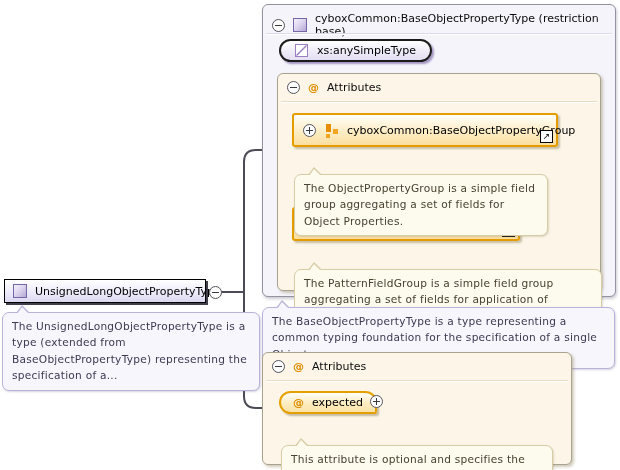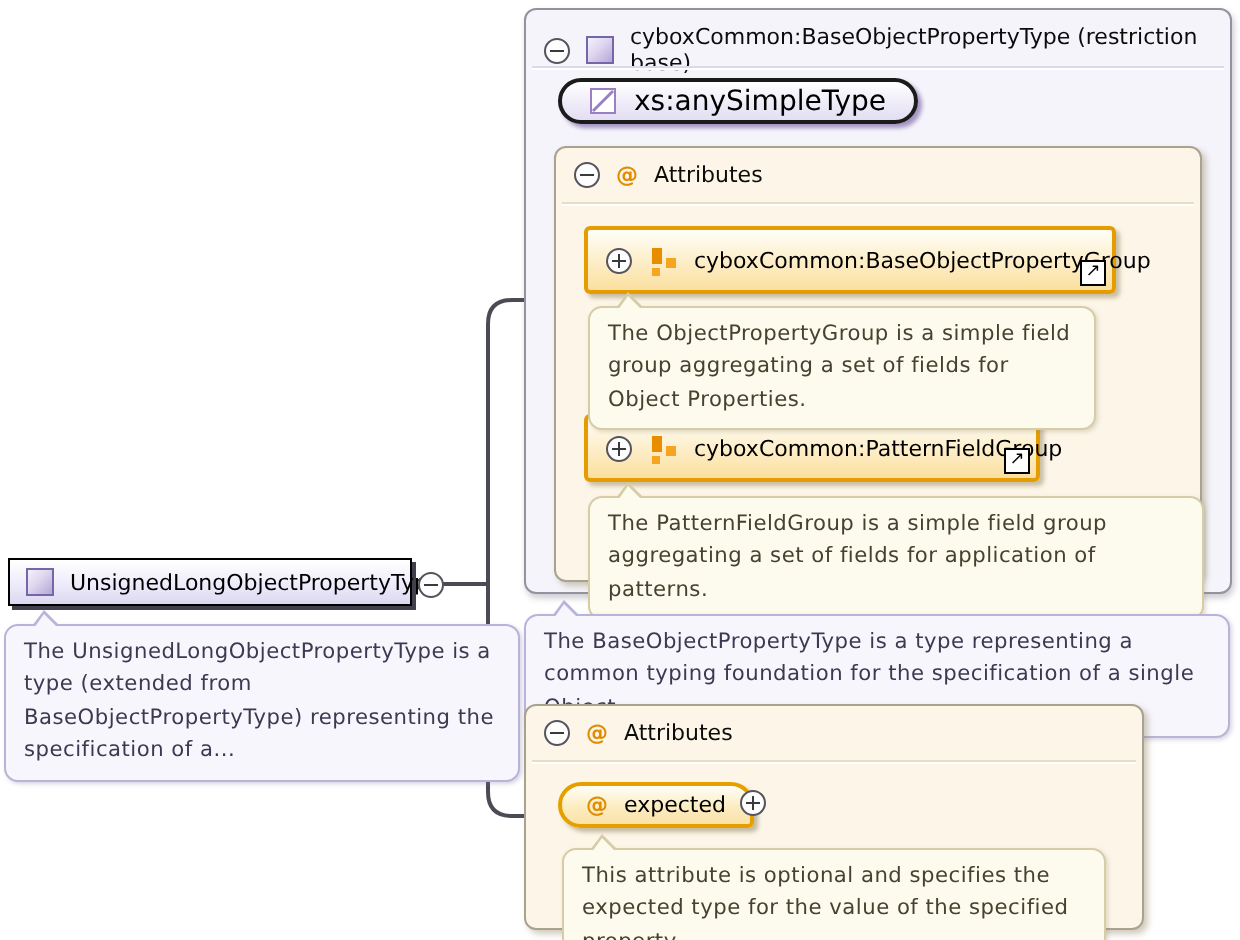--- a/index.html
+++ b/index.html
@@ -34,21 +34,21 @@
   .divider{position:absolute;left:3px;right:3px;height:0;}
   .divider-lav{border-top:1px solid #ddd9ea;box-shadow:0 1px 0 #ffffff;}
   .divider-cream{border-top:1px solid #e6ddc4;box-shadow:0 1px 0 #ffffff;}
 
   .at-glyph{color:#e08b00;font-weight:bold;font-size:11px;flex:none;}
 
   
   .pill-simple{position:absolute;left:16px;top:34px;height:23px;display:flex;align-items:center;gap:9px;
                padding:0 14px;border:2px solid #1b1b1b;border-radius:12px;
                background:linear-gradient(180deg,#ffffff 0%,#efecf8 55%,#e3def2 100%);
-               box-shadow:2px 2px 2px #a394c2;font-size:14px;color:#000;cursor:pointer;}
+               box-shadow:2px 2px 2px #a394c2;font-size:11px;color:#000;cursor:pointer;}
 
   
   .grp{position:absolute;height:34px;display:flex;align-items:center;gap:9px;padding:0 9px;
        border:2px solid #e59c00;border-radius:3px;
        background:linear-gradient(180deg,#fffef8 0%,#fdedc6 55%,#fbdf9f 100%);
        box-shadow:2px 2px 2px rgba(150,135,100,.5);font-size:11px;color:#000;cursor:pointer;}
   .grp-icon{width:13px;height:13px;position:relative;flex:none;}
   .grp-icon i{position:absolute;display:block;}
   .grp-icon .ga{left:1px;top:0;width:5px;height:8px;background:#e88d00;}
   .grp-icon .gb{left:8px;top:5px;width:5px;height:5px;background:#f5a51f;}
@@ -66,21 +66,21 @@
   
   .tip{position:absolute;border-radius:7px;padding:5px 9px 6px;font-size:10.6px;line-height:1.55;
        letter-spacing:.25px;z-index:1;}
   .tip::before{content:"";position:absolute;top:-8px;left:13px;width:0;height:0;
                border-left:6px solid transparent;border-right:8px solid transparent;
                border-bottom:8px solid var(--tipbd);}
   .tip::after{content:"";position:absolute;top:-6px;left:14px;width:0;height:0;
               border-left:5px solid transparent;border-right:7px solid transparent;
               border-bottom:7px solid var(--tipbg);}
   .tip-cream{--tipbg:#fdfaee;--tipbd:#d6cca6;background:var(--tipbg);border:1px solid var(--tipbd);
-             color:#47422f;box-shadow:1px 1px 2px rgba(150,140,110,.3);}
+             color:#47422f;box-shadow:1px 1px 2px rgba(150,140,110,.3);margin-top:21px;}
   .tip-lav{--tipbg:#f7f6fd;--tipbd:#b9b3d9;background:var(--tipbg);border:1px solid var(--tipbd);
            color:#3c3950;box-shadow:1px 1px 2px rgba(120,115,155,.3);}
 </style>
 </head>
 <body>
 
 <div class="stage">
 
   <svg class="connector-svg" viewBox="0 0 620 470" xmlns="http://www.w3.org/2000/svg">
     <path d="M221 292 H244" fill="none" stroke="#4b4b55" stroke-width="2"></path>

